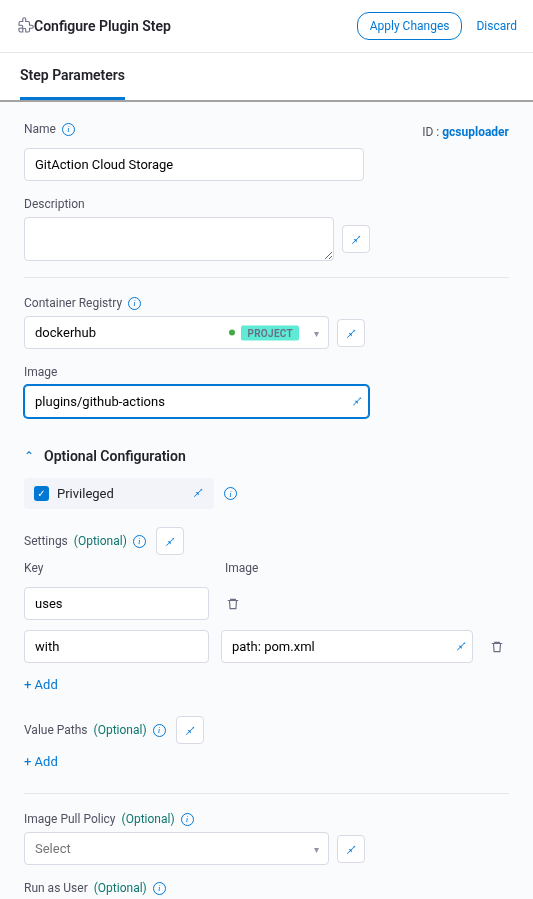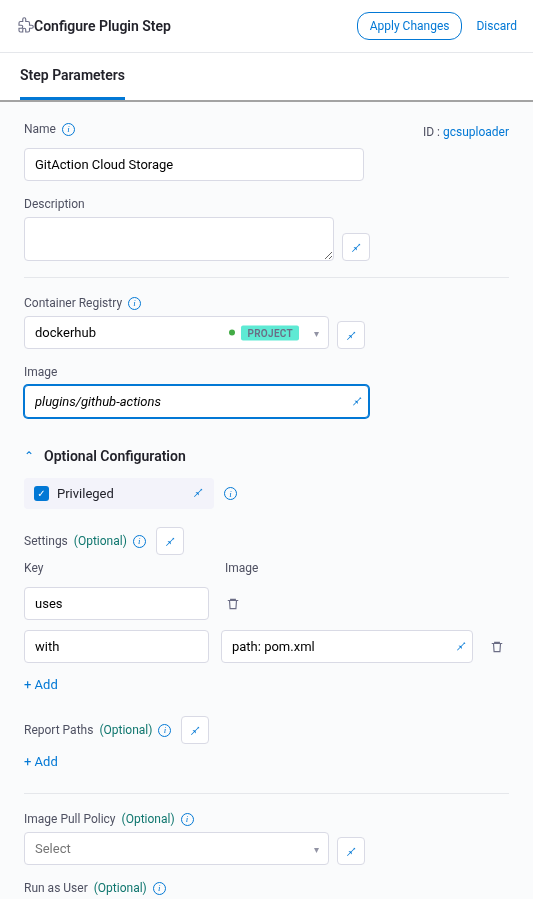--- a/index.html
+++ b/index.html
@@ -10,25 +10,25 @@
 .header-right{display:flex;align-items:center;gap:14px}
 .btn-primary{border:1px solid #0278d5;color:#0278d5;background:#fff;padding:6px 12px;border-radius:12px;font-size:12px;cursor:pointer}
 .btn-link{color:#0278d5;font-size:12px;background:none;border:none;cursor:pointer}
 .tabs{display:flex;gap:28px;padding:0 20px;border-bottom:2px solid #a3a3a3}
 .tab{padding:14px 0;font-size:14px;color:#6b6d85;cursor:pointer}
 .tab.active{font-weight:600;color:#22222a;border-bottom:3px solid #0278d5}
 .body{padding:20px 24px;background:#fafbfc}
 .lbl{font-size:12px;color:#4f5162;margin-bottom:6px;display:flex;align-items:center;gap:6px}
 .lbl-row{display:flex;justify-content:space-between;align-items:center;margin-bottom:6px}
 .idv{font-size:12px;color:#4f5162}
-.idl{color:#0278d5;font-weight:400}
+.idl{color:#0278d5;font-weight:700}
 .input{width:100%;border:1px solid #d9dae5;border-radius:4px;padding:8px 10px;font-size:13px;background:#fff}
 .input.focus{border:1px solid #0278d5;box-shadow:0 0 0 1px #0278d5}
 textarea.input{resize:both;height:44px}
-.row{display:flex;align-items:flex-end;gap:8px;margin-bottom:16px}
+.row{display:flex;align-items:center;gap:8px;margin-bottom:16px}
 .pinbtn{width:28px;height:28px;border:1px solid #d9dae5;border-radius:4px;background:#fff;display:flex;align-items:center;justify-content:center;cursor:pointer;color:#0278d5;flex-shrink:0}
 .hr{border:none;border-top:1px solid #e5e7eb;margin:12px 0 18px}
 .info-ic{width:13px;height:13px;border:1px solid #0278d5;border-radius:50%;display:inline-flex;align-items:center;justify-content:center;font-size:9px;color:#0278d5;font-style:italic;font-family:serif}
 .sel-wrap{position:relative;flex:1}
 .sel-badge{position:absolute;right:30px;top:50%;transform:translateY(-50%);display:flex;align-items:center;gap:6px;font-size:10px}
 .dot{width:6px;height:6px;background:#42ab45;border-radius:50%}
 .scope{background:#5eead4;color:#6b6d85;padding:2px 6px;border-radius:2px;font-size:10px;font-weight:600;letter-spacing:.3px}
 .chev{color:#9293a4;font-size:10px;position:absolute;right:10px;top:50%;transform:translateY(-50%)}
 .sec-head{display:flex;align-items:center;gap:10px;margin-bottom:14px}
 .chev-up{color:#0278d5;font-size:12px}
@@ -114,21 +114,21 @@
     <button class="pinbtn">
         <svg width="12" height="12" viewBox="0 0 24 24" fill="#0278d5">
           <path d="M16 3l5 5-3 1-5 5 1 5-3-3-6 6-1-1 6-6-3-3 5 1 5-5 1-3-2-2z"></path>
         </svg>
       </button>
   </div>
 
   <div class="lbl">Image</div>
   <div class="row">
     <div style="flex:0 0 345px;position:relative">
-      <input class="input focus" style="padding-right: 28px; font-style: italic;" value="plugins/github-actions">
+      <input class="input focus" style="padding-right: 28px;" value="plugins/github-actions">
       <span class="pin-inline"><svg width="12" height="12" viewBox="0 0 24 24" fill="#0278d5">
             <path d="M16 3l5 5-3 1-5 5 1 5-3-3-6 6-1-1 6-6-3-3 5 1 5-5 1-3-2-2z"></path>
           </svg></span>
     </div>
   </div>
 
   <div style="height:14px"></div>
 
   <div class="sec-head">
     <span class="chev-up">⌃</span>
@@ -186,21 +186,21 @@
           <path d="M3 6h18M8 6V4h8v2M6 6l1 14h10l1-14"></path>
         </svg>
       </div>
   </div>
 
   <span class="add">+ Add</span>
 
   <div style="height:24px"></div>
 
   <div class="lbl">
-    <span>Report Paths</span>
+    <span>Value Paths</span>
       <span class="opt">(Optional)</span>
     <span class="info-ic">i</span>
     <button class="pinbtn" style="margin-left:4px">
         <svg width="12" height="12" viewBox="0 0 24 24" fill="#0278d5">
           <path d="M16 3l5 5-3 1-5 5 1 5-3-3-6 6-1-1 6-6-3-3 5 1 5-5 1-3-2-2z"></path>
         </svg>
       </button>
   </div>
   <span class="add">+ Add</span>
 

